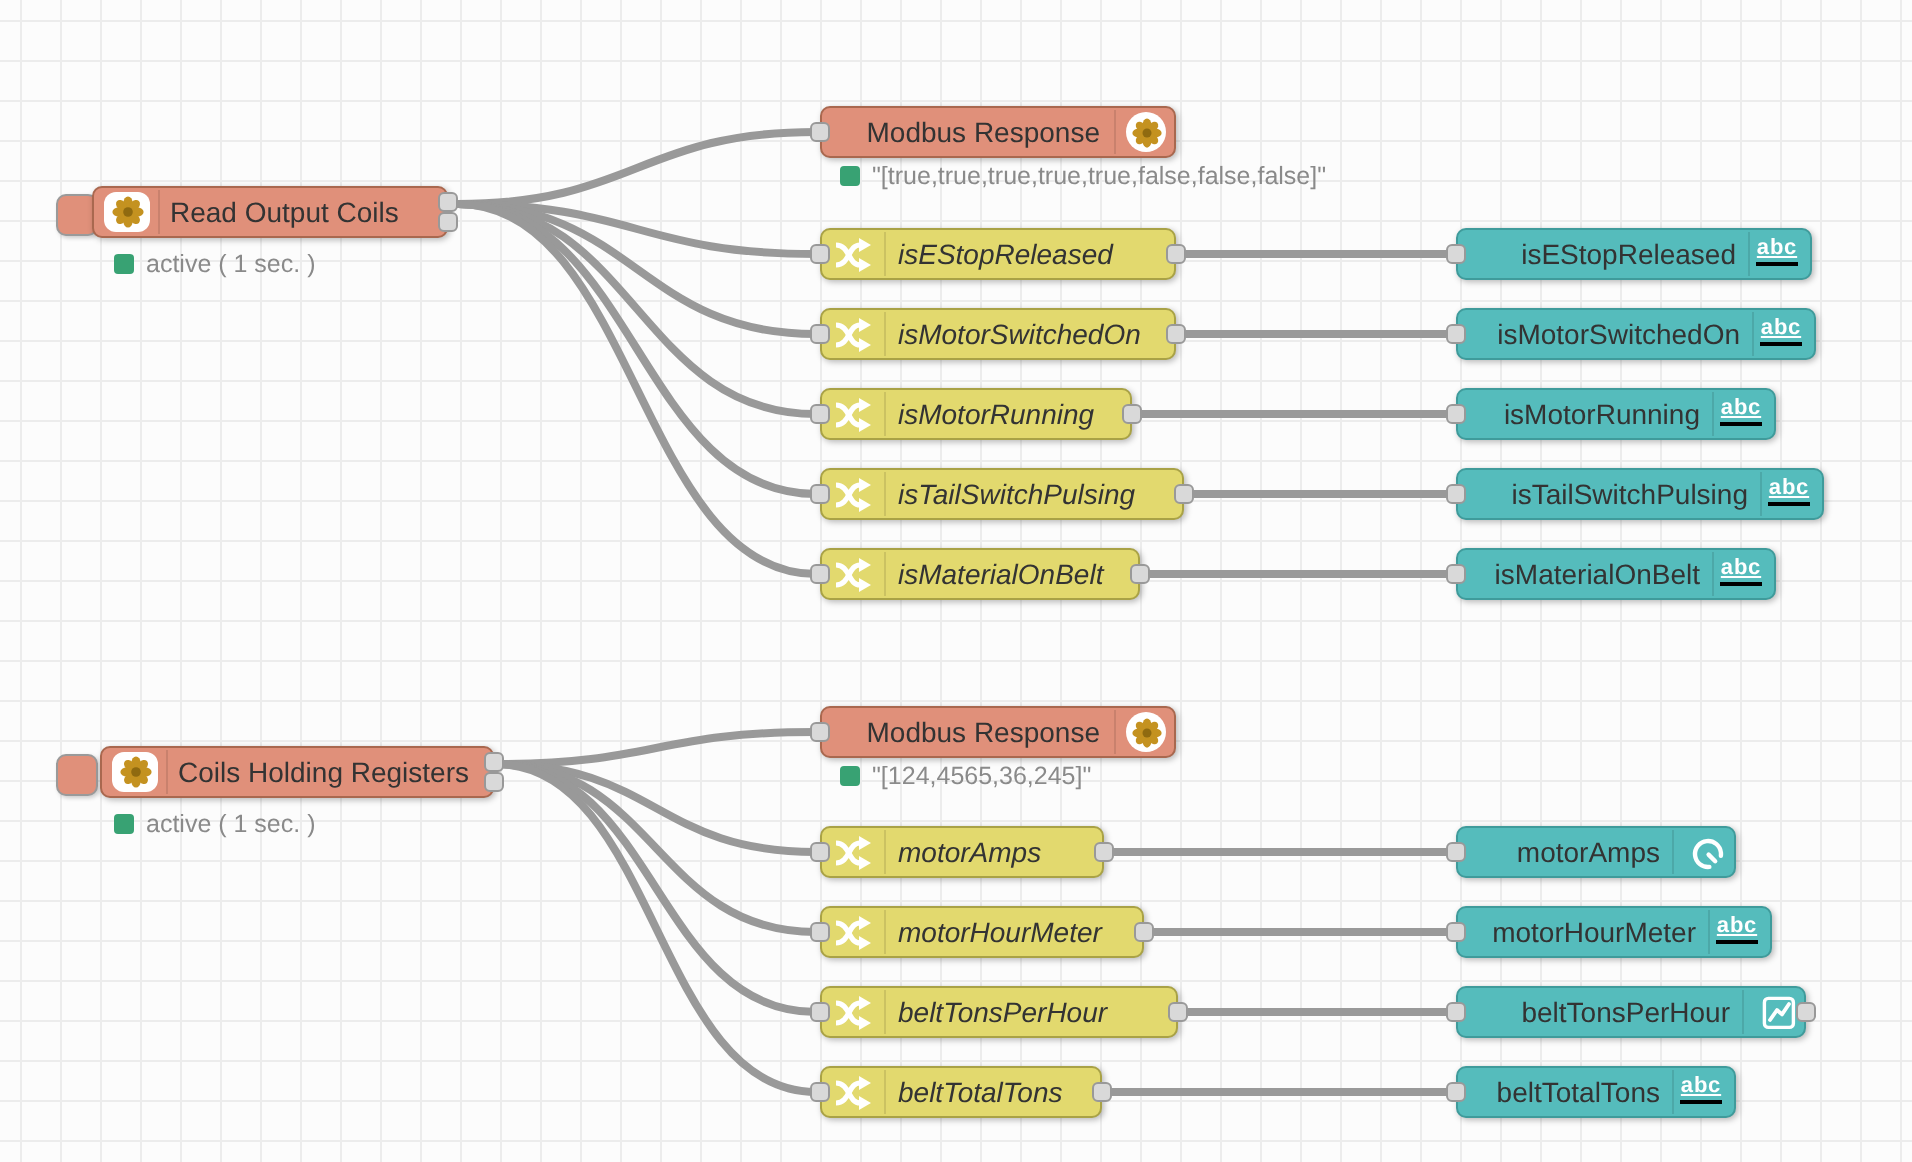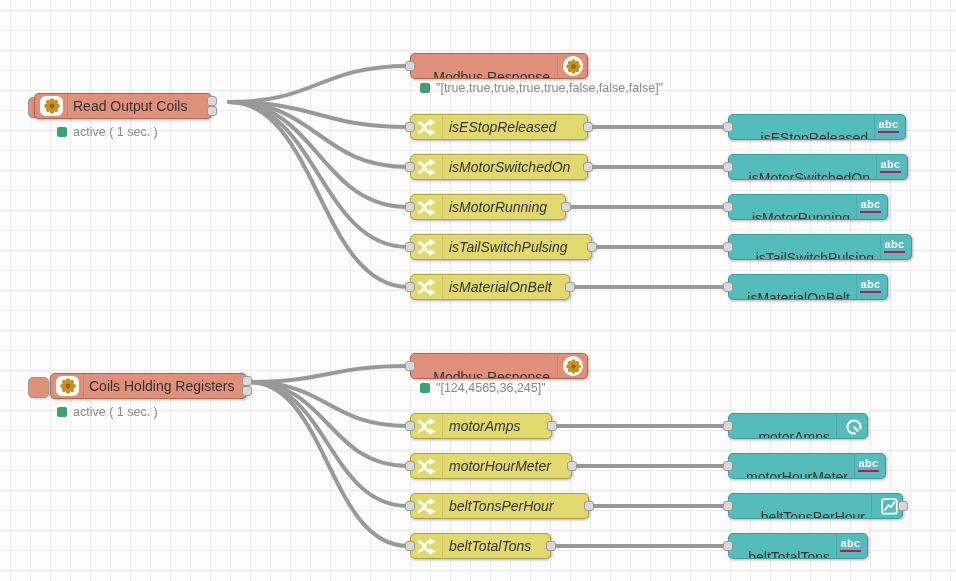--- a/index.html
+++ b/index.html
@@ -15,38 +15,38 @@
   #wires{position:absolute;left:0;top:0;}
   #wires path{stroke:#999;stroke-width:4;fill:none;stroke-linecap:round;}
   .node{position:absolute;height:26px;border-radius:5px;border:1px solid;box-sizing:border-box;
         box-shadow:1px 1px 3px rgba(0,0,0,.28);}
   .salmon{background:#e0907a;border-color:#a9684f;}
   .yellow{background:#e2d96e;border-color:#a9a246;}
   .teal{background:#55bcbc;border-color:#3f9b9b;}
   .lbl{position:absolute;left:0;right:0;top:0;bottom:0;line-height:24px;font-size:14px;color:#333;
        white-space:nowrap;overflow:hidden;}
   .lbl.l{padding-left:38px;text-align:left;}
-  .lbl.r{padding-right:37px;text-align:right;margin-top:11px;}
+  .lbl.r{padding-right:37px;text-align:right;}
   .yellow .lbl{font-style:italic;}
   .port{position:absolute;width:10px;height:10px;background:#d9d9d9;border:1px solid #999;
         border-radius:3px;box-sizing:border-box;}
   .pin{left:-6px;top:7px;}
   .pout{right:-6px;top:7px;}
   .pout1{right:-6px;top:2px;}
   .pout2{right:-6px;top:12px;}
   .sepL{position:absolute;left:31px;top:1px;bottom:1px;width:1px;background:rgba(0,0,0,.10);}
   .sepR{position:absolute;right:30px;top:1px;bottom:1px;width:1px;background:rgba(0,0,0,.10);}
   .swicon{position:absolute;left:6px;top:4px;width:20px;height:17px;}
   .chip{position:absolute;top:2px;width:21px;height:20px;background:#fff;display:flex;
         align-items:center;justify-content:center;}
   .chipL{left:5px;border-radius:6px;width:23px;}
   .chipR{right:4px;border-radius:10px;width:20px;}
   .badge{position:absolute;right:4px;top:3px;width:25px;text-align:center;font-size:11px;
          font-weight:bold;color:#fff;}
-  .badge span{border-bottom:2px solid #be185d;padding-bottom:1px;letter-spacing:.4px;}
+  .badge span{border-bottom:2px solid #000000;padding-bottom:1px;letter-spacing:.4px;text-decoration:underline;}
   .wicon{position:absolute;right:4px;top:4px;}
   .btn{position:absolute;width:19px;height:19px;background:#e0907a;border:1px solid #9a9a9a;
        border-radius:5px;box-shadow:1px 1px 2px rgba(0,0,0,.2);}
   .status{position:absolute;display:flex;align-items:center;gap:6px;font-size:12.5px;
           color:#8a8a8a;white-space:nowrap;}
   .dot{width:10px;height:10px;border-radius:2px;background:#38a273;flex:none;}
 </style>
 </head>
 <body>
 
@@ -74,21 +74,21 @@
     <path d="M248 382 C328 382 328 546 408 546"></path>
 
     <path d="M550 426 L726 426"></path>
     <path d="M570 466 L726 466"></path>
     <path d="M587 506 L726 506"></path>
     <path d="M549 546 L726 546"></path>
   </svg>
 
   <div class="btn" style="left:28px;top:97px"></div>
 
-  <div class="node salmon" style="left:34px;top:93px;width:178px">
+  <div class="node salmon" style="left:46px;top:93px;width:178px">
     <span class="chip chipL">
       <svg width="16" height="16" viewBox="0 0 16 16">
           <g fill="#c49220">
             <ellipse cx="8" cy="3.4" rx="2.3" ry="3.2"></ellipse>
             <ellipse cx="8" cy="12.6" rx="2.3" ry="3.2"></ellipse>
             <ellipse cx="3.4" cy="8" rx="3.2" ry="2.3"></ellipse>
             <ellipse cx="12.6" cy="8" rx="3.2" ry="2.3"></ellipse>
             <ellipse cx="4.8" cy="4.8" rx="2.3" ry="3.2" transform="rotate(-45 4.8 4.8)"></ellipse>
             <ellipse cx="11.2" cy="11.2" rx="2.3" ry="3.2" transform="rotate(-45 11.2 11.2)"></ellipse>
             <ellipse cx="11.2" cy="4.8" rx="2.3" ry="3.2" transform="rotate(45 11.2 4.8)"></ellipse>

